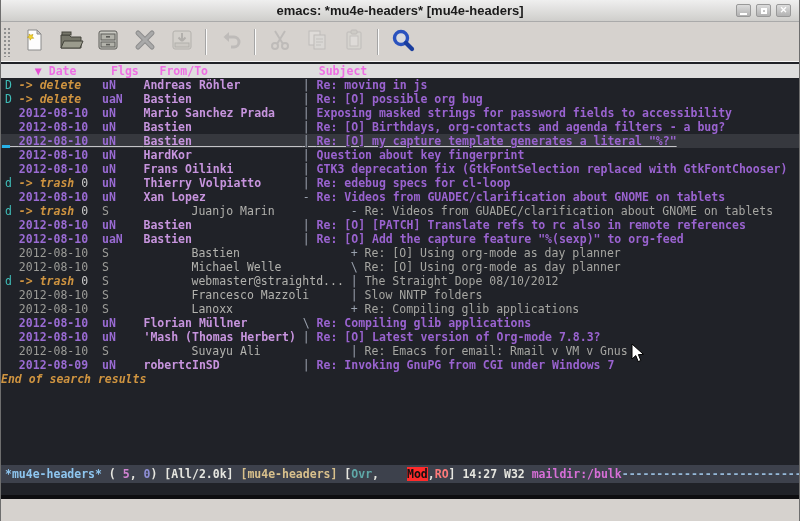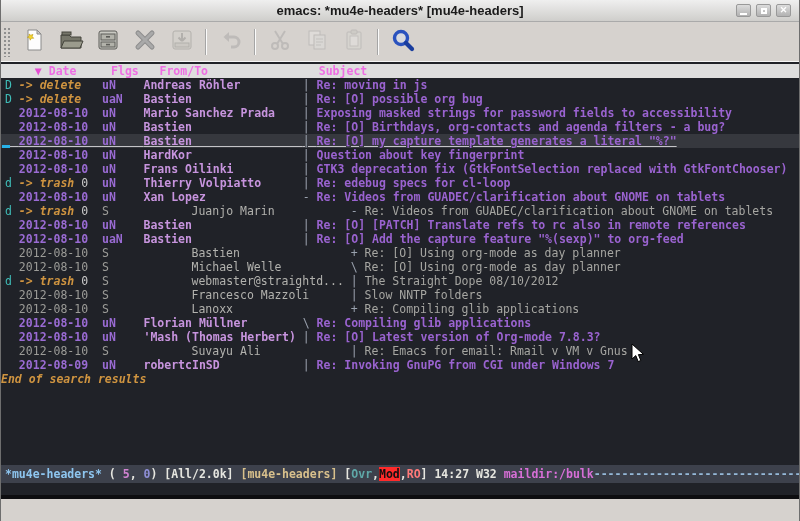--- a/index.html
+++ b/index.html
@@ -57,21 +57,21 @@
   .filler{flex:1 1 auto;}
   
   .modeline{height:18px;line-height:18px;background:#3d414c;padding-left:4px;
     font-weight:bold;overflow:hidden;}
   .ml-buffer{color:#8ec6f0;}
   .ml-plain{color:#e6e6e0;}
   .ml-num1{color:#d183d1;}
   .ml-num2{color:#8f8fd8;}
   .ml-tag{color:#d8c08c;}
   .ml-ovr{color:#5fa8a8;}
-  .ml-mod{color:#101010;background:#ff2b2b;}
+  .ml-mod{color:#101010;background:#ff2b2b;margin-left:28px;}
   .ml-ro{color:#ff7a7a;}
   .ml-dir{color:#d76fd7;margin-top:43px;}
   .ml-dash{color:#95b8d8;}
   .echo{height:12px;background:#202228;}
   .bottomstrip{height:4px;background:#0d0d10;}
   .mouse-cursor{position:absolute;left:630px;top:343px;pointer-events:none;}
 </style>
 </head>
 <body>
 

